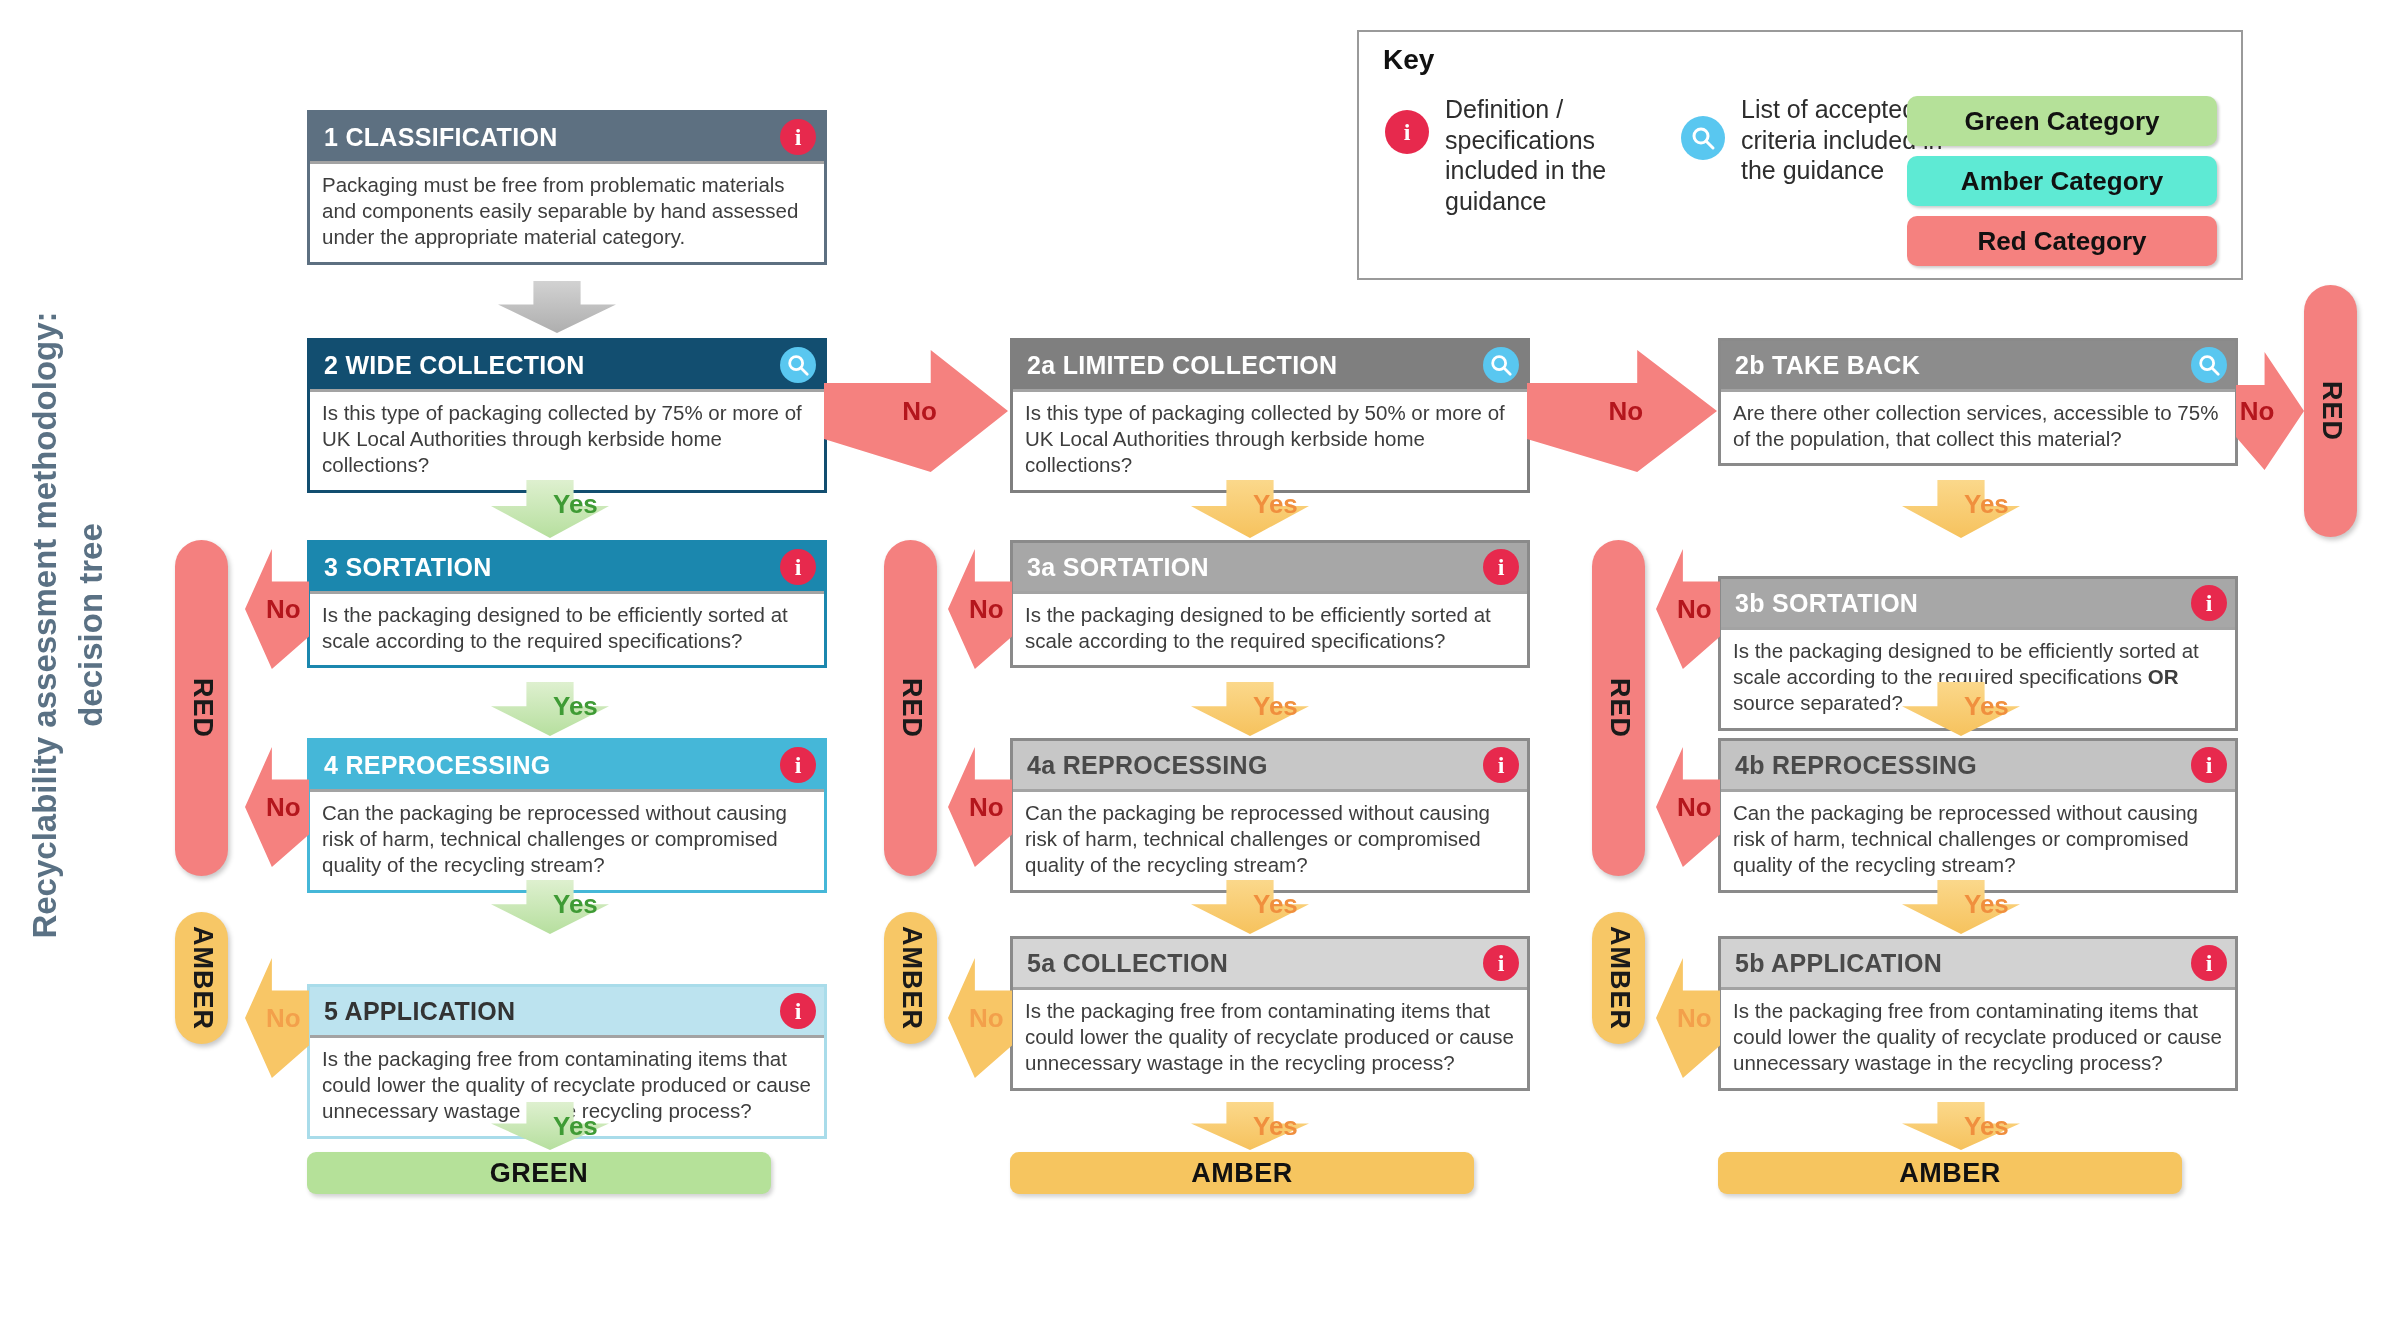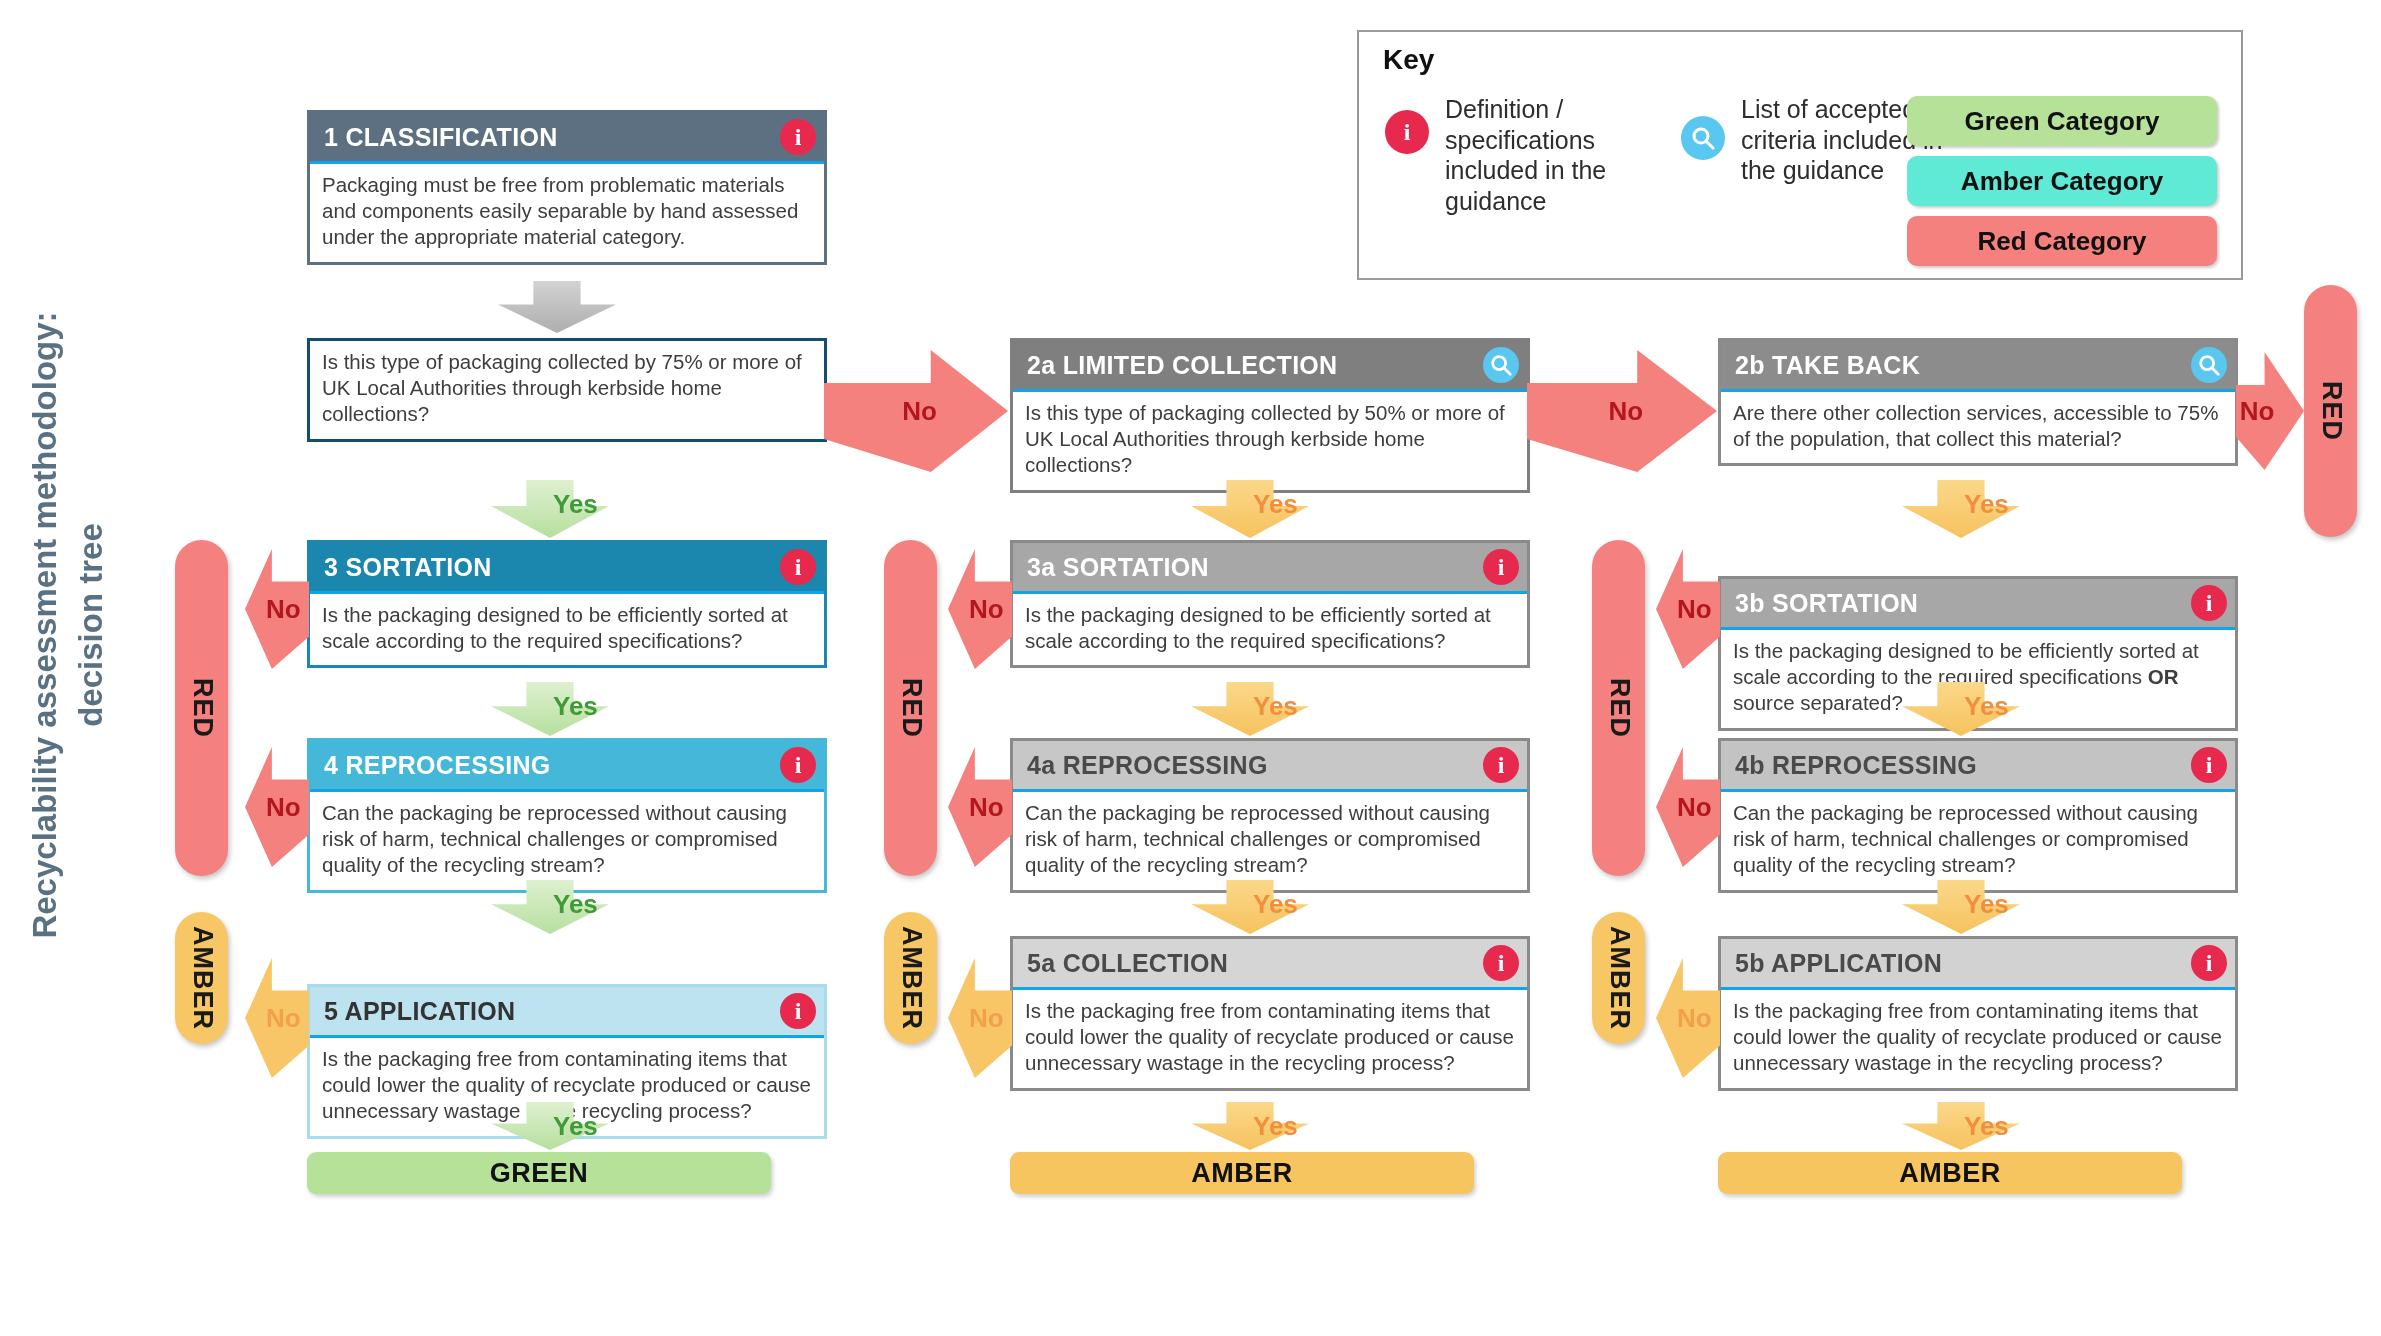--- a/index.html
+++ b/index.html
@@ -10,21 +10,21 @@
   
   .vtitle{position:absolute;left:-248px;top:565px;width:660px;height:120px;
     transform:rotate(-90deg);text-align:center;color:#5a7184;font-weight:bold;
     font-size:33px;line-height:1.4;}
 
   
   .fbox{position:absolute;width:520px;border:3px solid var(--bc);
     background:#fff;box-sizing:border-box;}
   .fhead{height:48px;background:var(--hb);color:var(--hc);display:flex;
     align-items:center;justify-content:space-between;padding:0 8px 0 14px;
-    border-bottom:3px solid #0ea5e9;}
+    border-bottom:3px solid #a3a3a3;}
   .ftitle{font-weight:bold;font-size:25px;letter-spacing:.3px;white-space:nowrap;}
   .fbody{padding:8px 12px 11px;font-size:20.5px;line-height:1.28;color:#3d3d3d;background:#fff;}
 
   .hicon{width:36px;height:36px;border-radius:50%;display:flex;align-items:center;
     justify-content:center;flex:none;}
   .info-bg{background:#e7294d;}
   .ig{color:#fff;font-family:"Liberation Serif",serif;font-weight:bold;font-size:24px;line-height:1;}
   .search-bg{background:#59c7f0;}
 
   
@@ -108,20 +108,29 @@
         </span>
       </div>
     <div class="fbody">Packaging must be free from problematic materials and components easily separable by hand assessed under the appropriate material category.</div>
   </div>
 
   <div class="arrow" style="left:498px;top:281px;width:118px;height:52px;">
     <div class="shape sh-down f-gray"></div>
   </div>
 
   <div class="fbox" style="left:307px;top:338px;--bc:#124e70;--hb:#124e70;--hc:#fff;">
+    <div class="fhead">
+        <span class="ftitle">2 WIDE COLLECTION</span>
+      <span class="hicon search-bg">
+        <svg width="24" height="24" viewBox="0 0 26 26">
+            <circle cx="11" cy="11" r="7" fill="none" stroke="#fff" stroke-width="3"></circle>
+            <line x1="16" y1="16" x2="23" y2="23" stroke="#fff" stroke-width="3" stroke-linecap="round"></line>
+          </svg>
+        </span>
+      </div>
     <div class="fbody">Is this type of packaging collected by 75% or more of UK Local Authorities through kerbside home collections?</div>
   </div>
 
   <div class="arrow" style="left:491px;top:480px;width:118px;height:58px;">
     <div class="shape sh-down f-green"></div>
     <span class="alabel lab-yes-green">Yes</span>
   </div>
 
   <div class="fbox" style="left:307px;top:540px;--bc:#1b87ae;--hb:#1b87ae;--hc:#fff;">
     <div class="fhead">

